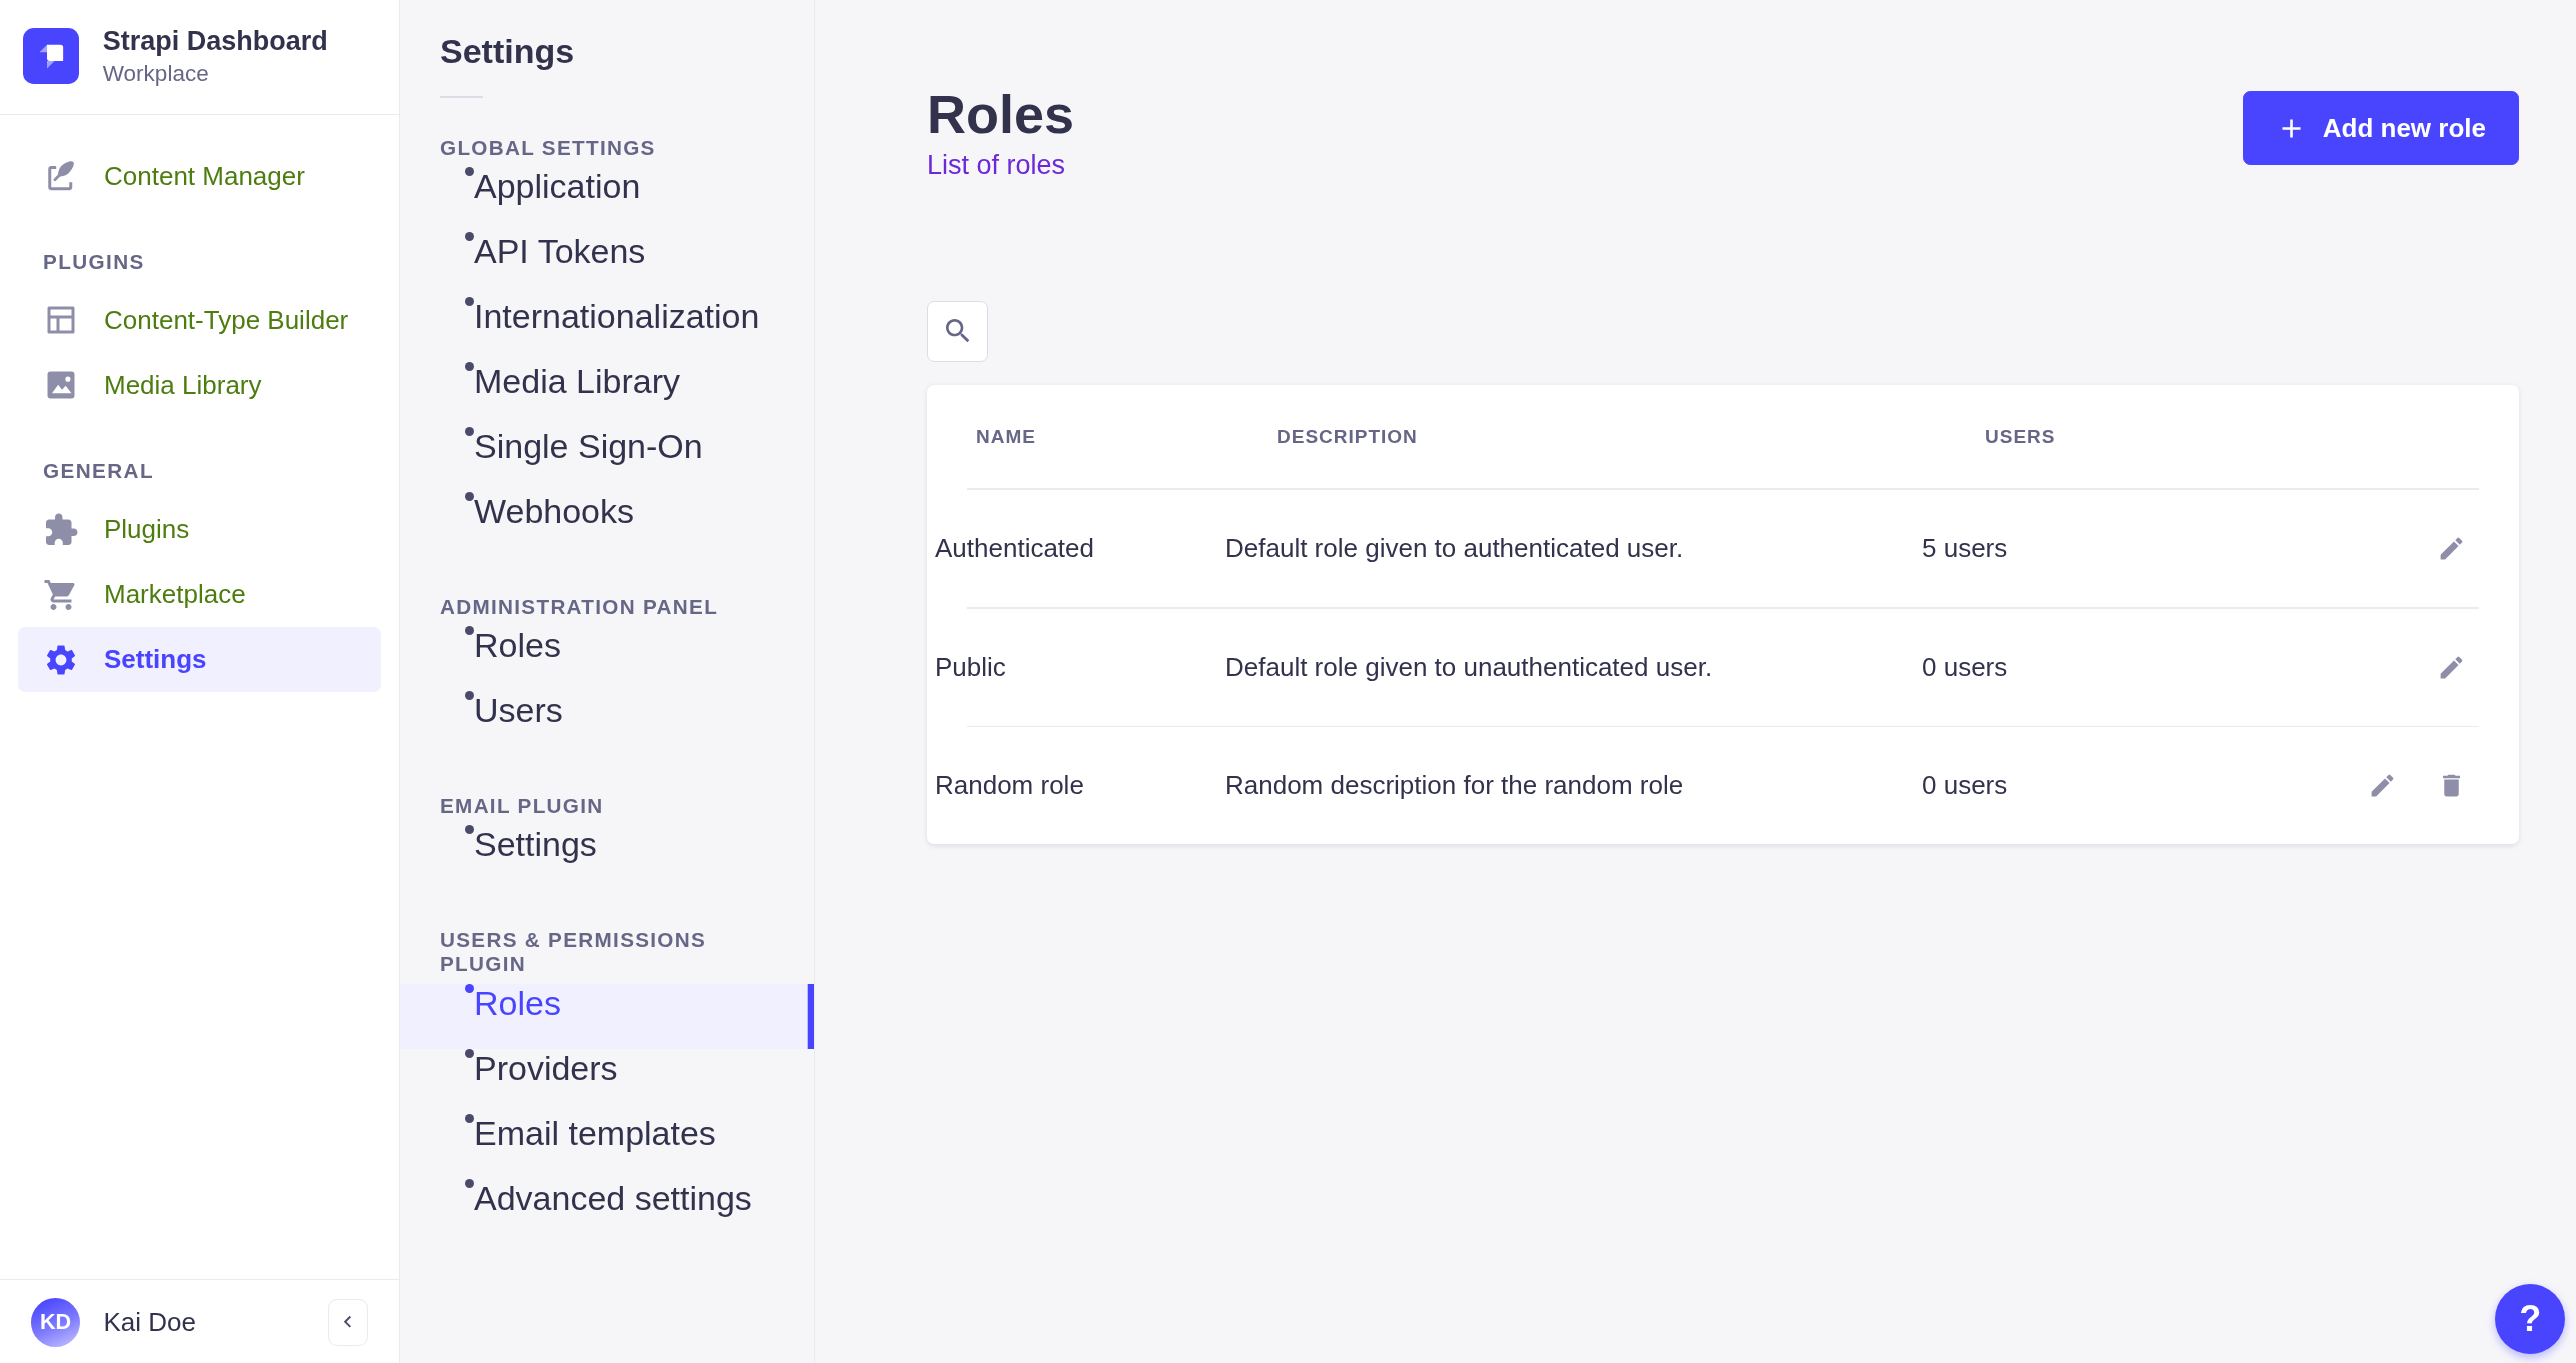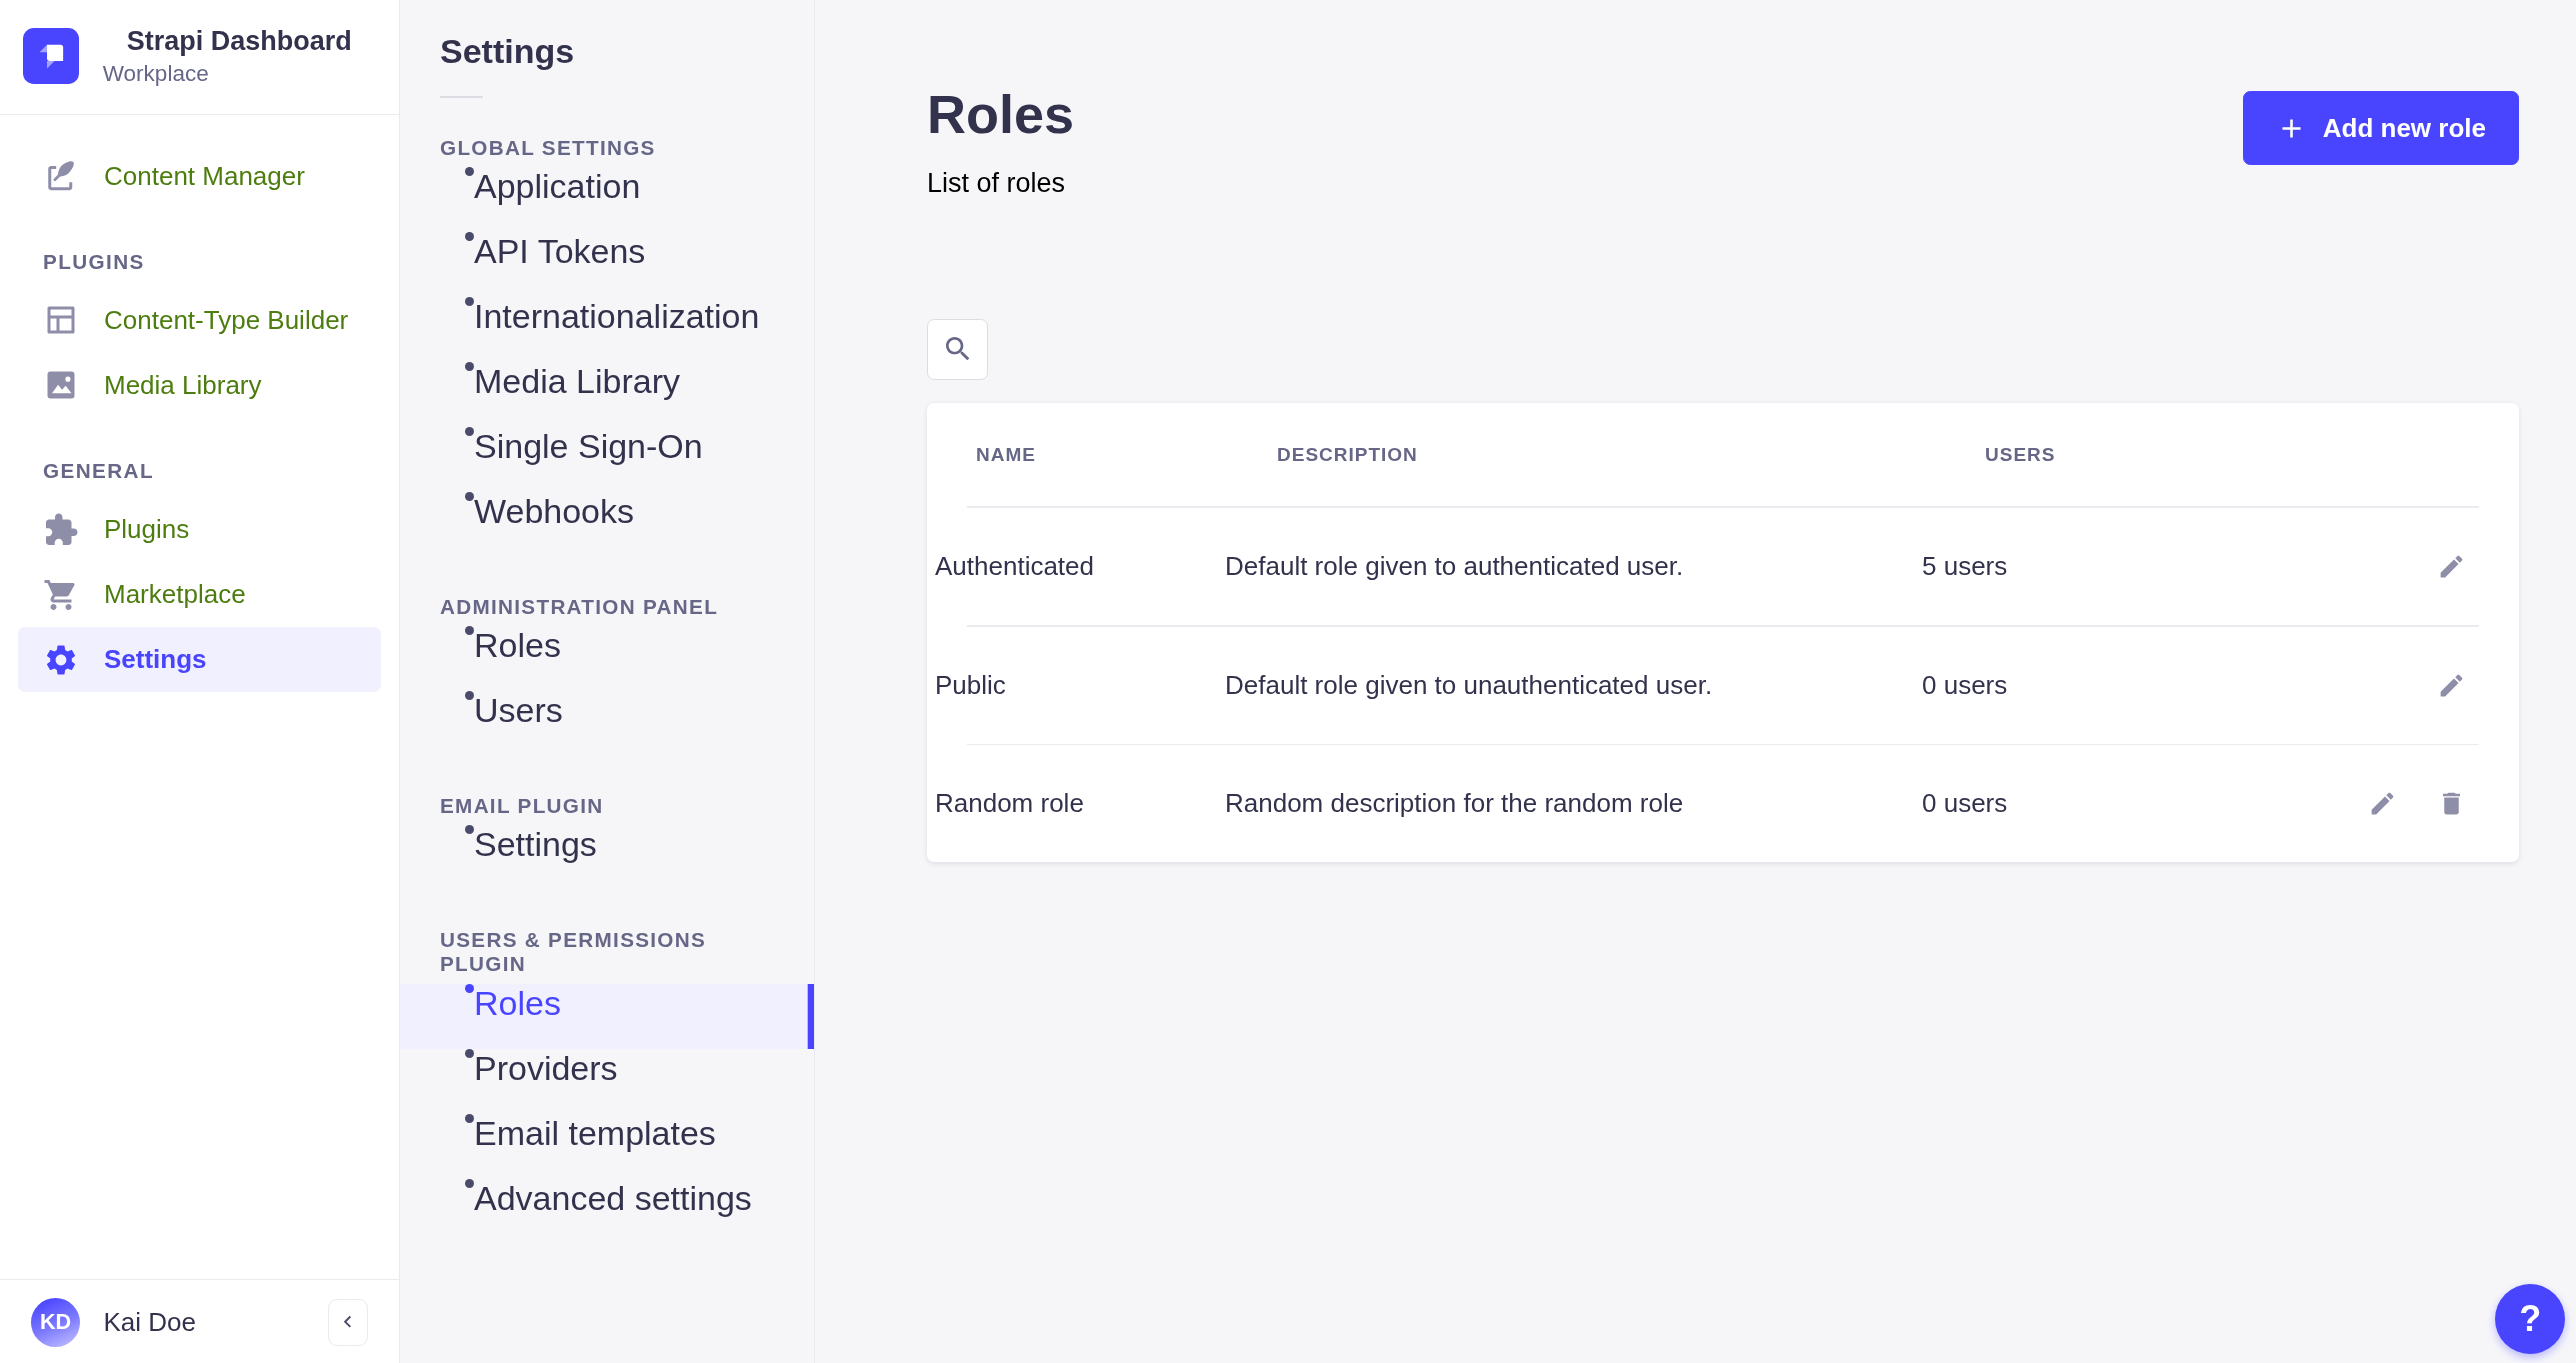--- a/index.html
+++ b/index.html
@@ -23,21 +23,21 @@
     display:flex; align-items:center; gap:23.4px;
     padding:25px 23.4px 27px 23.4px;
     border-bottom:1.8px solid #EAEAEF;
   }
   .brand-logo {
     width:56px; height:56px; border-radius:10.8px;
     background:#4945FF; flex:none;
     display:flex; align-items:center; justify-content:center;
   }
   .brand-logo svg { width:43px; height:43px; }
-  .brand-title { font-size:27px; font-weight:bold; color:#32324D; line-height:1.25;margin-left:24px; }
+  .brand-title { font-size:27px; font-weight:bold; color:#32324D; line-height:1.25; }
   .brand-sub { font-size:22.5px; color:#666687; margin-top:1.8px; }
 
   .mnav { flex:1; padding:29px 0 0 0; }
   .mitem {
     display:flex; align-items:center; gap:25px;
     height:65px; margin:0 18px; padding:0 25px;
     border-radius:7.2px; cursor:pointer;
     font-size:26px; color:#4d7c0f;
   }
   .mitem svg { width:36px; height:36px; fill:#8E8EA9; flex:none; }
@@ -96,21 +96,21 @@
   
   .main {
     flex:1; height:100%; position:relative;
     padding:0 57px 0 112px;
   }
   .main-header {
     padding-top:86px;
     display:flex; justify-content:space-between; align-items:flex-start;
   }
   .page-title { font-size:54px; font-weight:bold; color:#32324D; line-height:1.05; }
-  .page-sub { font-size:27px; color:#000000; margin-top:25px; }
+  .page-sub { font-size:27px; color:#6d28d9; margin-top:7px; }
   .add-btn {
     margin-top:5.4px;
     height:74px; padding:0 32px;
     background:#4945FF; border:1.8px solid #4945FF; border-radius:7.2px;
     color:#FFFFFF; font-size:26px; font-weight:bold;
     font-family:"Liberation Sans", sans-serif;
     display:flex; align-items:center; gap:16px; cursor:pointer;
   }
   .add-btn svg { width:31px; height:31px; fill:#FFFFFF; }
 

